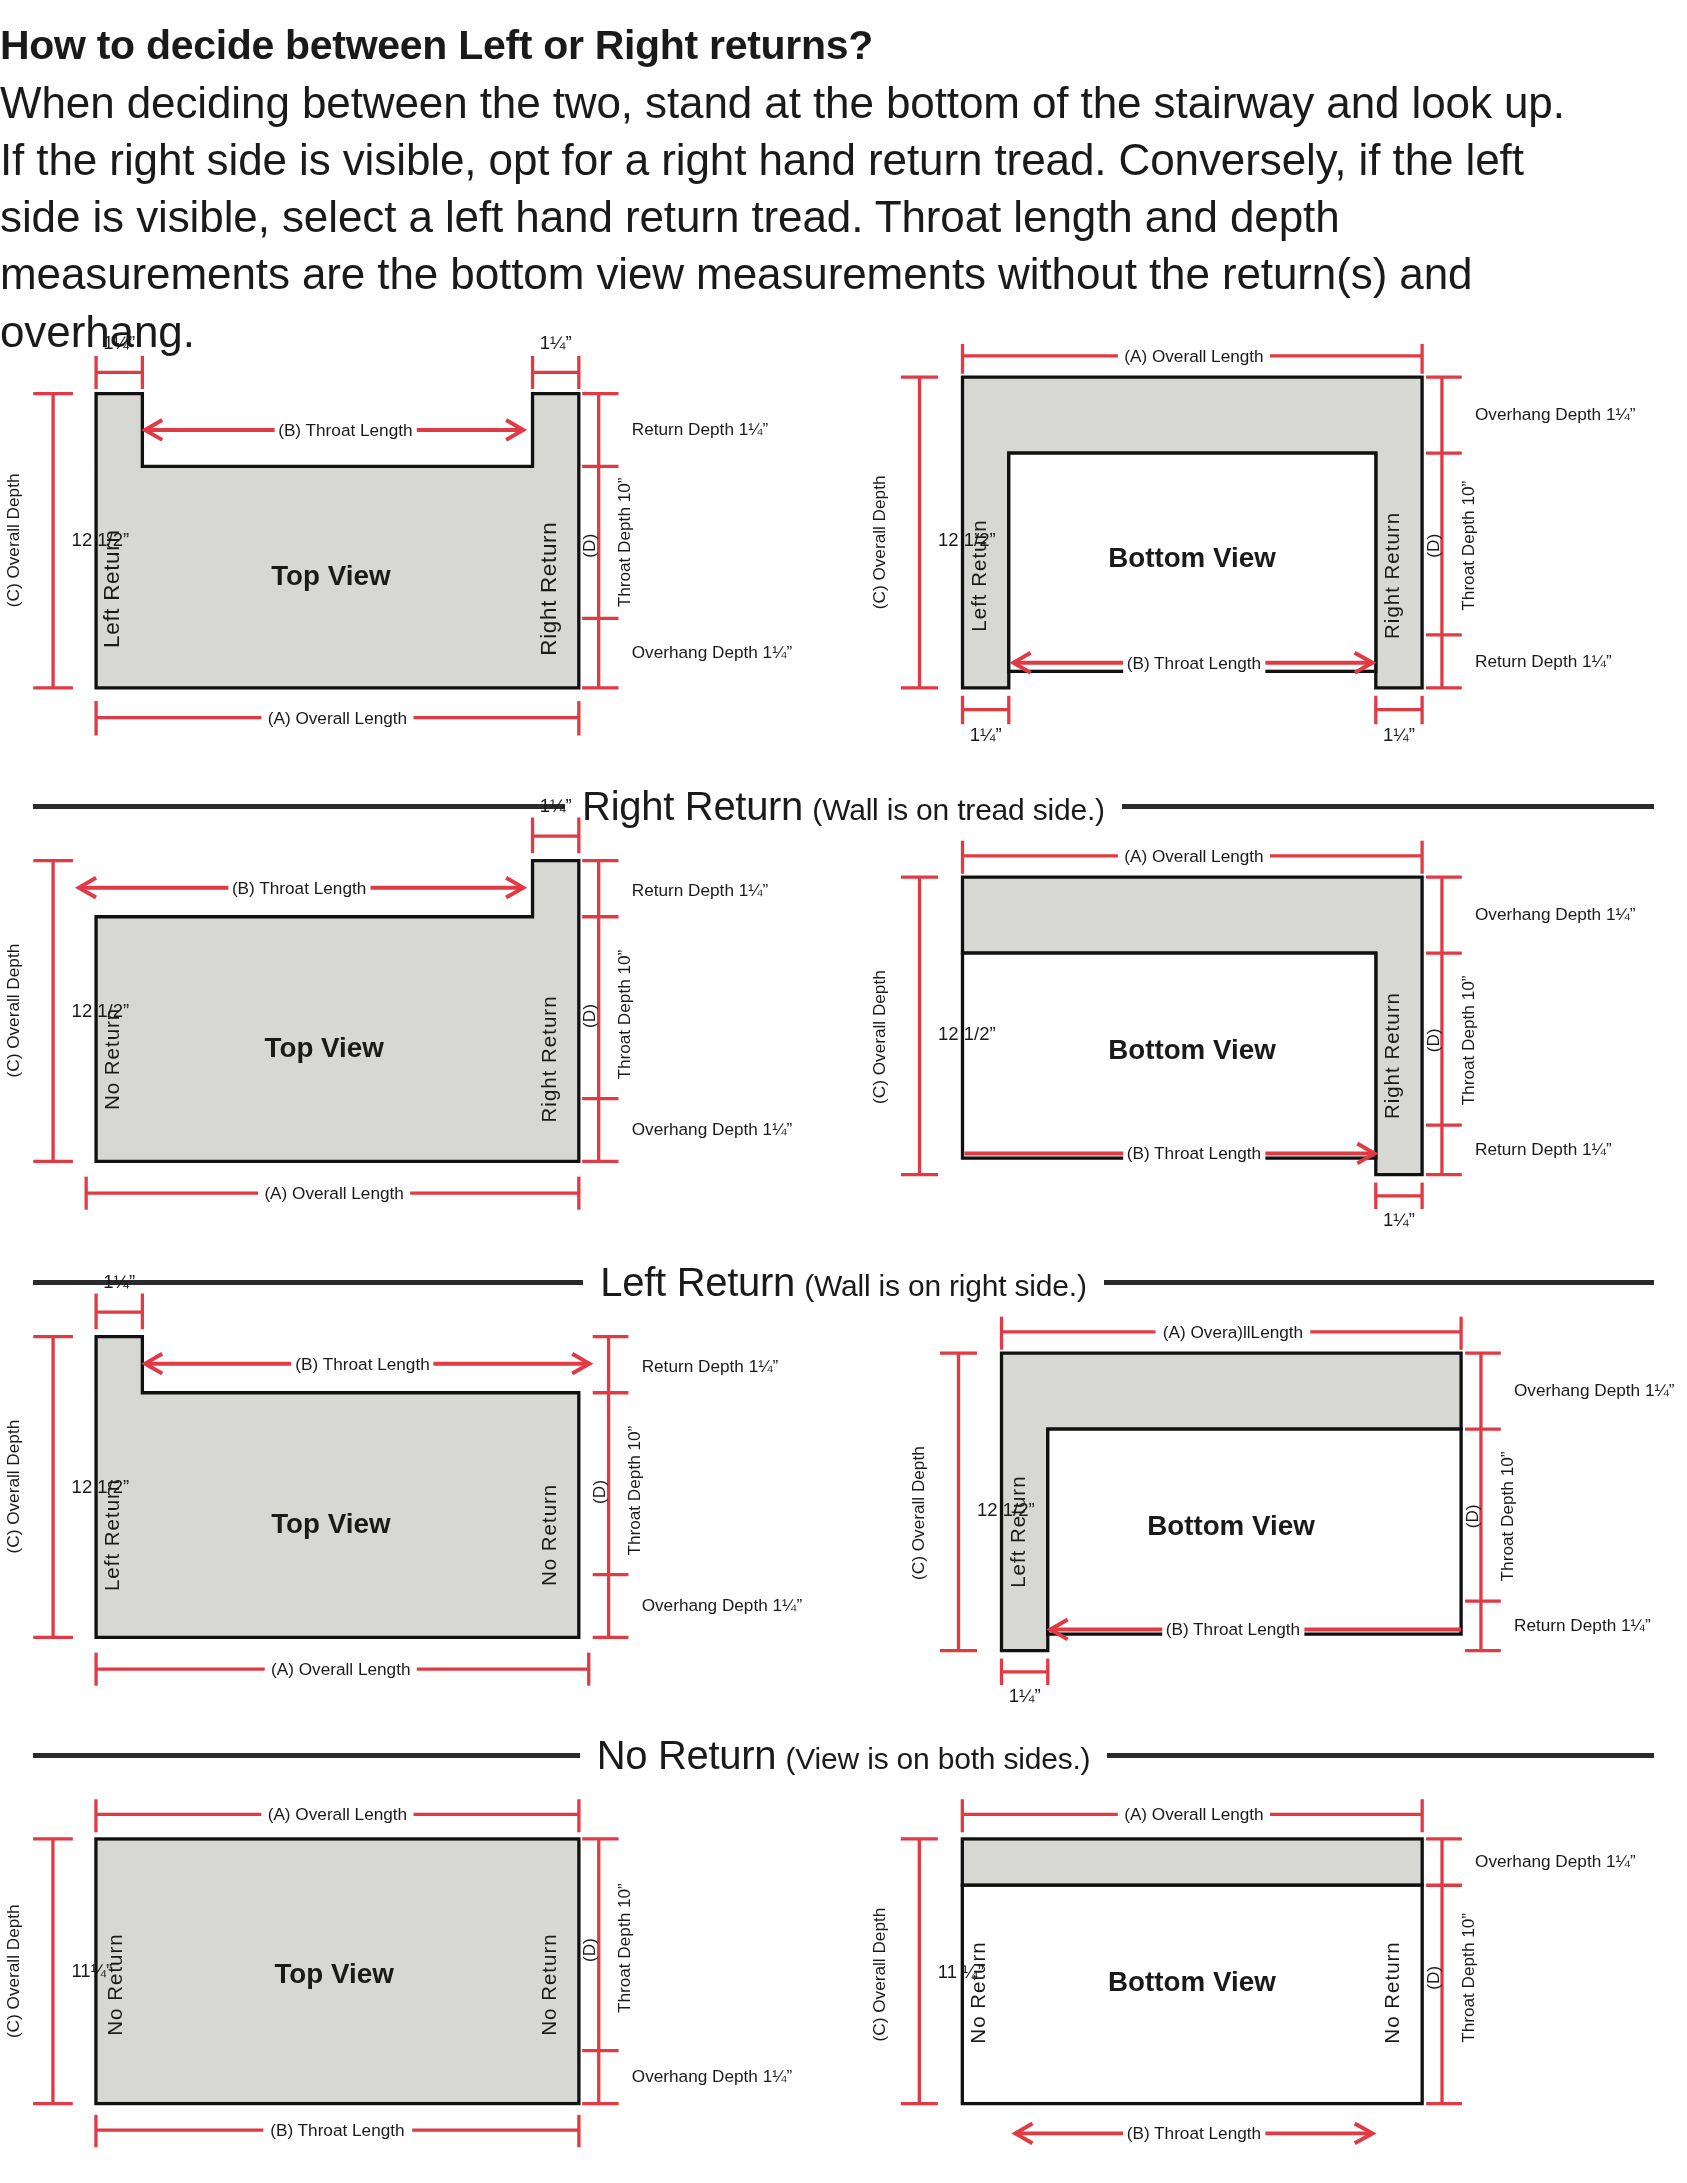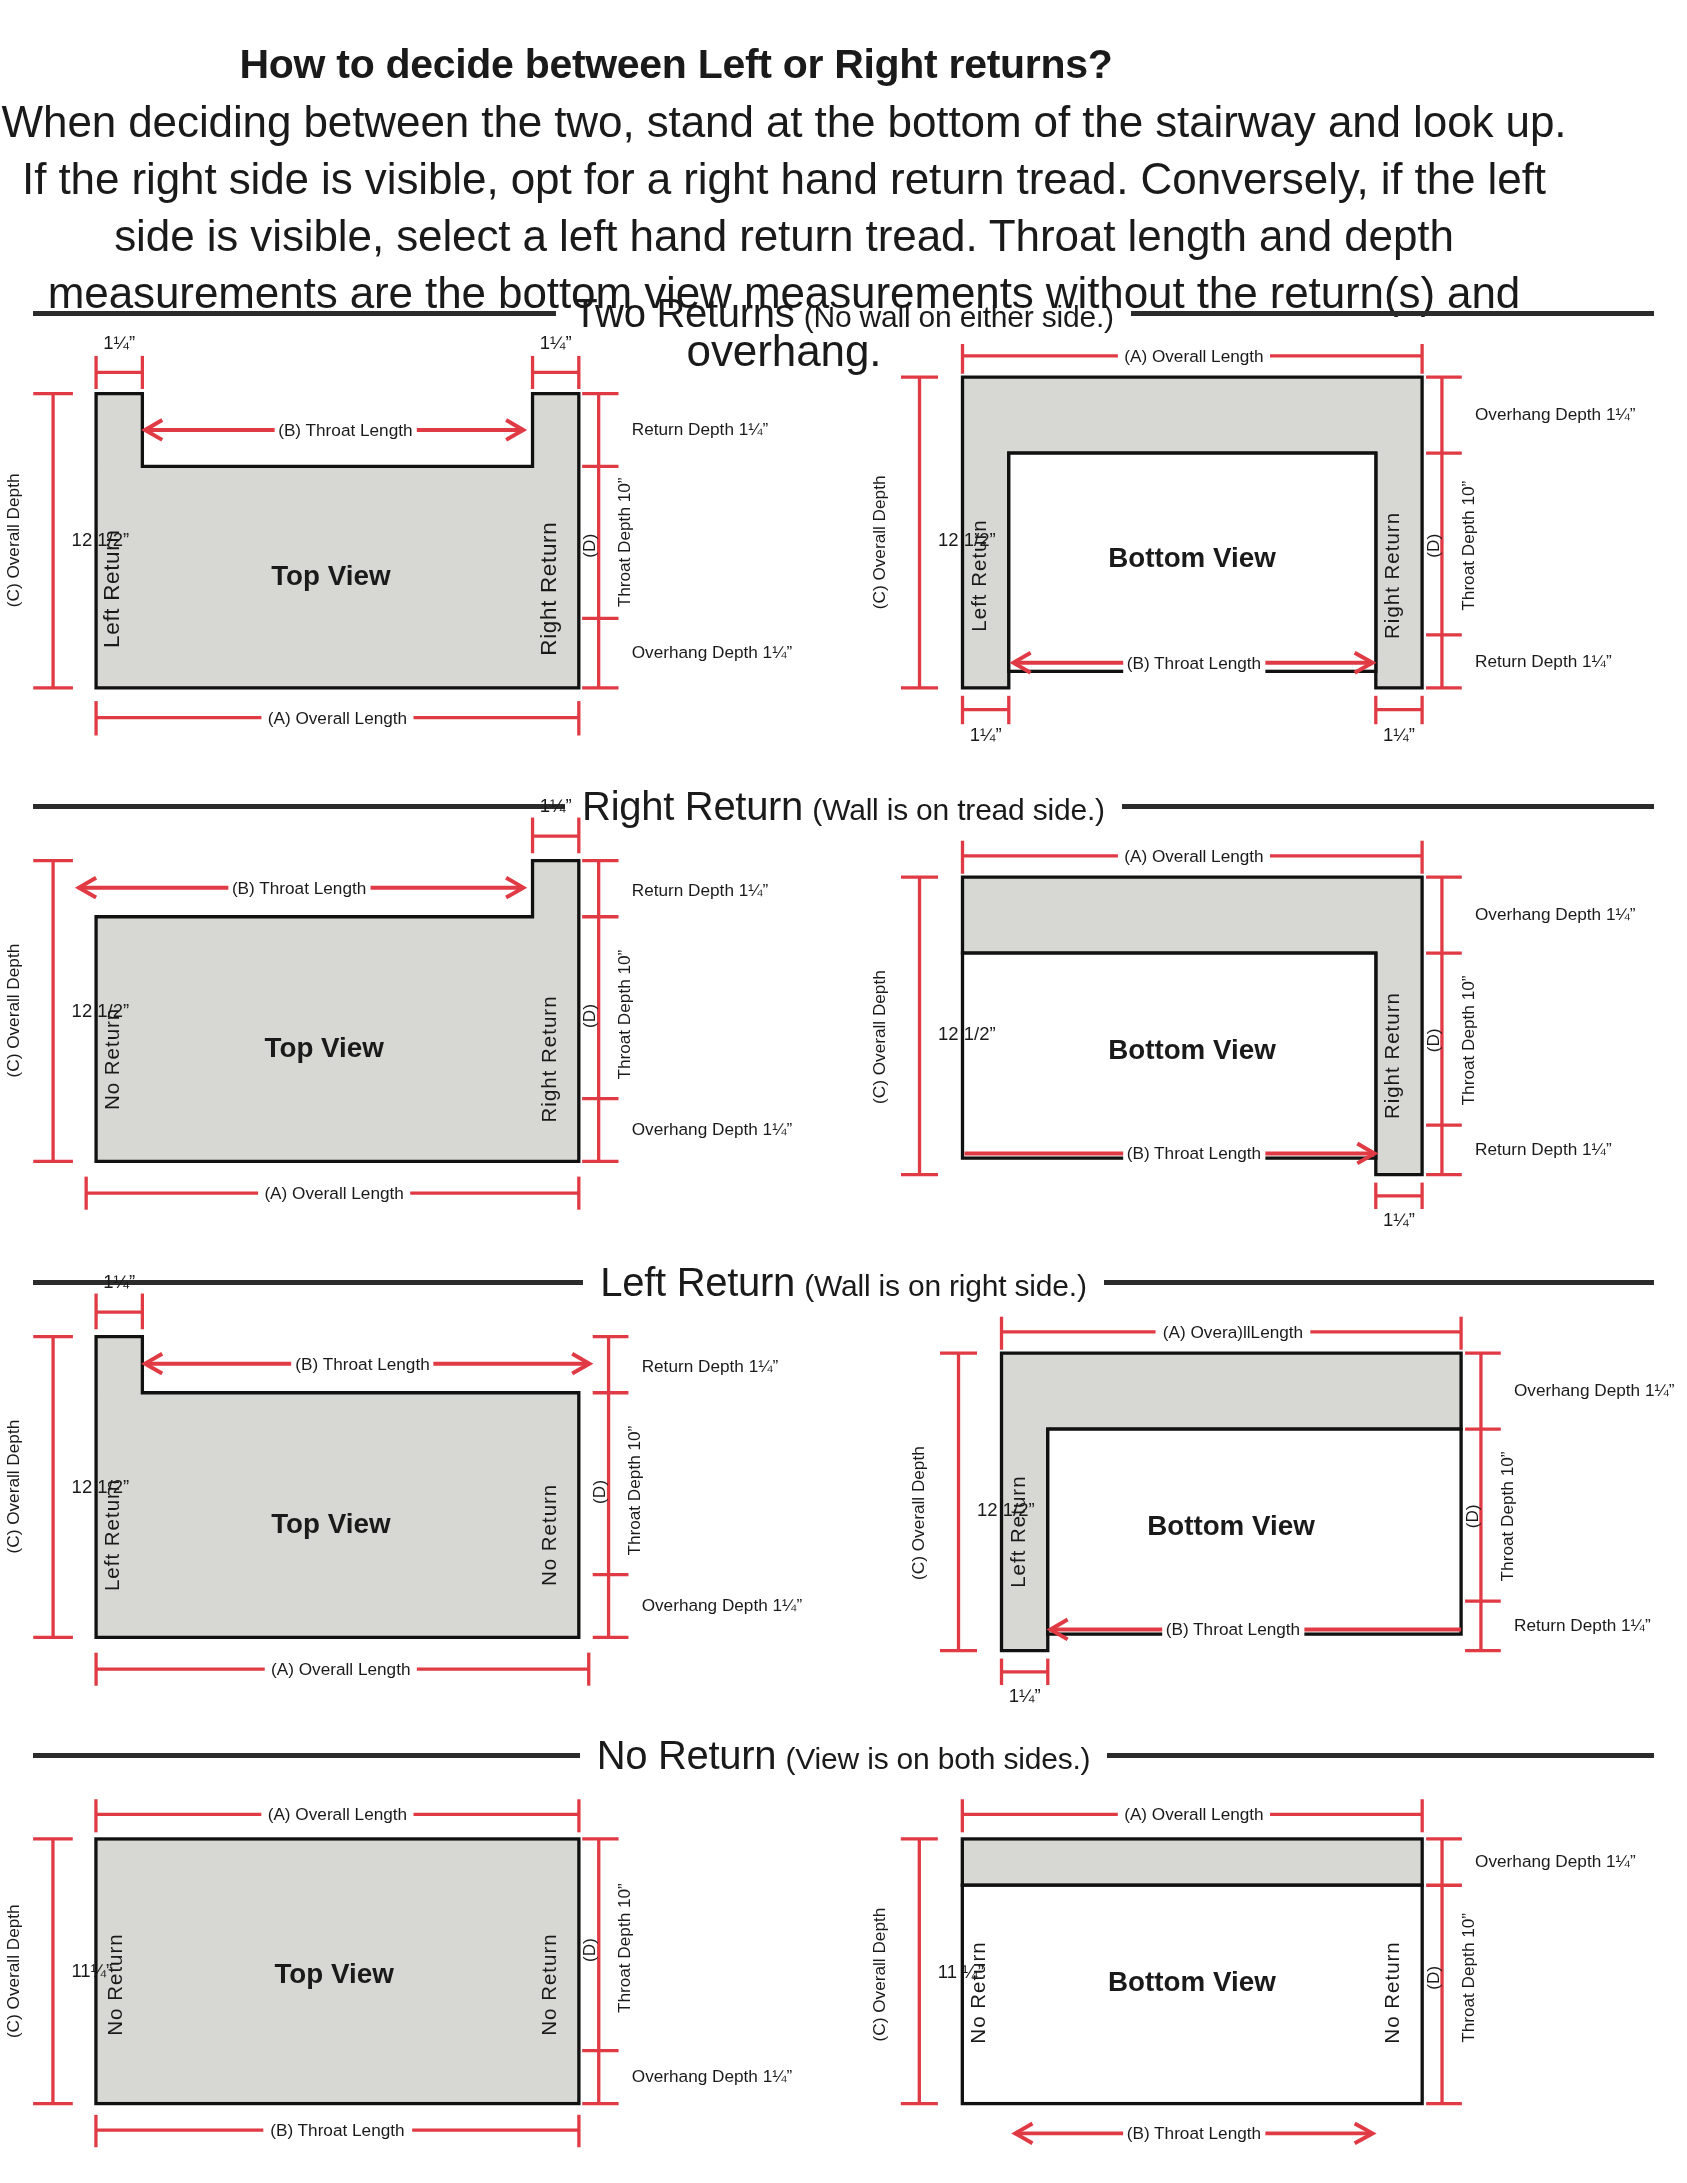--- a/index.html
+++ b/index.html
@@ -18,23 +18,22 @@
     position: relative;
     width: 1687px;
     height: 2183px;
     background: #ffffff;
   }
 
   
   .intro {
     position: absolute;
     left: 0;
-    top: 42px;
+    top: 23px;
     width: 1352px;
-    text-align: center;
   }
   .intro h1 {
     margin: 0;
     font-size: 41px;
     font-weight: 600;
     letter-spacing: -0.3px;
     line-height: 1.08;
   }
   .intro p {
     margin: 6.6px auto 0 auto;
@@ -104,28 +103,20 @@
 </head>
 <body>
 
 <div id="page">
 
   <div class="intro">
     <h1>How to decide between Left or Right returns?</h1>
     <p>When deciding between the two, stand at the bottom of the stairway and look up. If the right side is visible, opt for a right hand return tread. Conversely, if the left side is visible, select a left hand return tread. Throat length and depth measurements are the bottom view measurements without the return(s) and overhang.</p>
   </div>
 
-  <div class="section-head" style="top:291px;">
-    <div class="rule"></div>
-    <div class="titlewrap">
-      <span class="stitle">Two Returns</span>
-      <span class="ssub">(No wall on either side.)</span>
-    </div>
-    <div class="rule"></div>
-  </div>
 
   <div class="section-head" style="top:784px;">
     <div class="rule"></div>
     <div class="titlewrap">
       <span class="stitle">Right Return</span>
       <span class="ssub">(Wall is on tread side.)</span>
     </div>
     <div class="rule"></div>
   </div>
 

